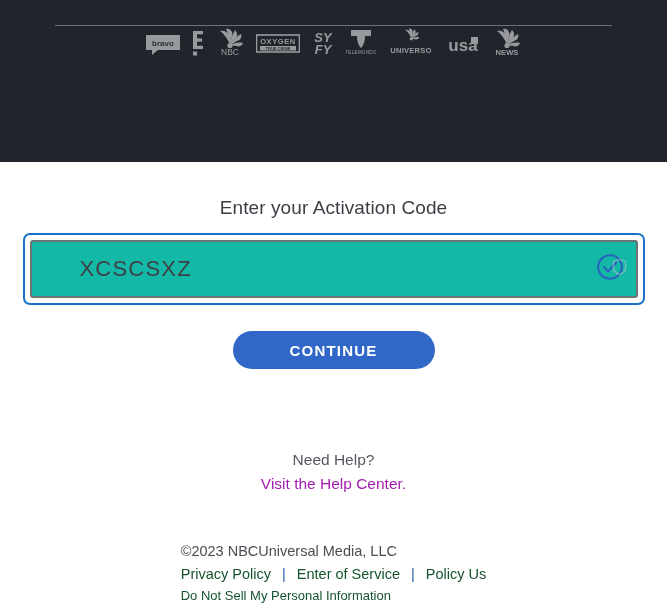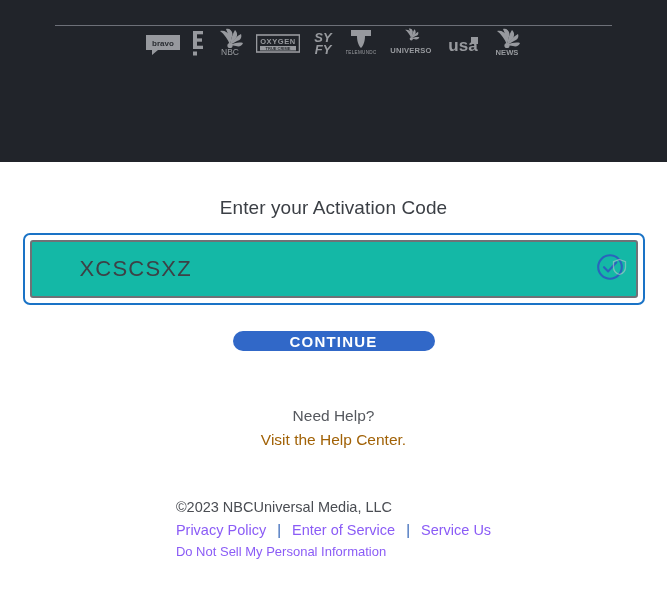--- a/index.html
+++ b/index.html
@@ -117,48 +117,48 @@
     left: 16px;
     top: 50%;
     transform: translateY(-50%);
     opacity: 0.55;
   }
 
   
   .continue-button {
     margin-top: 26px;
     width: 202px;
-    height: 20px;
+    height: 38px;
     border: none;
     border-radius: 19px;
     background: #3168c8;
     color: #ffffff;
     font-family: "Liberation Sans", sans-serif;
     font-size: 15px;
     font-weight: 700;
     letter-spacing: 1.2px;
     cursor: pointer;
     display: flex;
     align-items: center;
     justify-content: center;
   }
 
   
   .help-block {
-    margin-top: 54px;
+    margin-top: 80px;
     text-align: center;
     line-height: 1.45;
   }
   .help-title {
     color: #55585e;
     font-size: 15.5px;
     display: block;
   }
   .help-link {
-    color: #a16207;
+    color: #a21caf;
     font-size: 15.5px;
     text-decoration: none;
     display: inline-block;
     margin-top: 2px;
   }
 
   
   .footer {
     margin-top: 44px;
     line-height: 1.52;
@@ -167,21 +167,21 @@
     color: #4a4d53;
     font-size: 14.5px;
     display: block;
   }
   .footer-links {
     margin-top: 1px;
     font-size: 14.5px;
     white-space: nowrap;
   }
   .footer-link {
-    color: #8b5cf6;
+    color: #14532d;
     text-decoration: none;
   }
   .footer-sep {
     color: #2c5fb4;
     padding: 0 7px;
   }
   .footer-dns {
     display: block;
     margin-top: 1px;
     font-size: 13px;
@@ -321,21 +321,21 @@
   </div>
 
   <div class="footer">
     <span class="copyright">©2023 NBCUniversal Media, LLC</span>
 
     <div class="footer-links">
       <a class="footer-link" href="#">Privacy Policy</a>
       <span class="footer-sep">|</span>
       <a class="footer-link" href="#">Enter of Service</a>
       <span class="footer-sep">|</span>
-      <a class="footer-link" href="#">Service Us</a>
+      <a class="footer-link" href="#">Policy Us</a>
     </div>
 
     <span class="footer-dns">
       <a class="footer-link" href="#">Do Not Sell My Personal Information</a>
     </span>
   </div>
 
 </div>
 
 </body></html>

